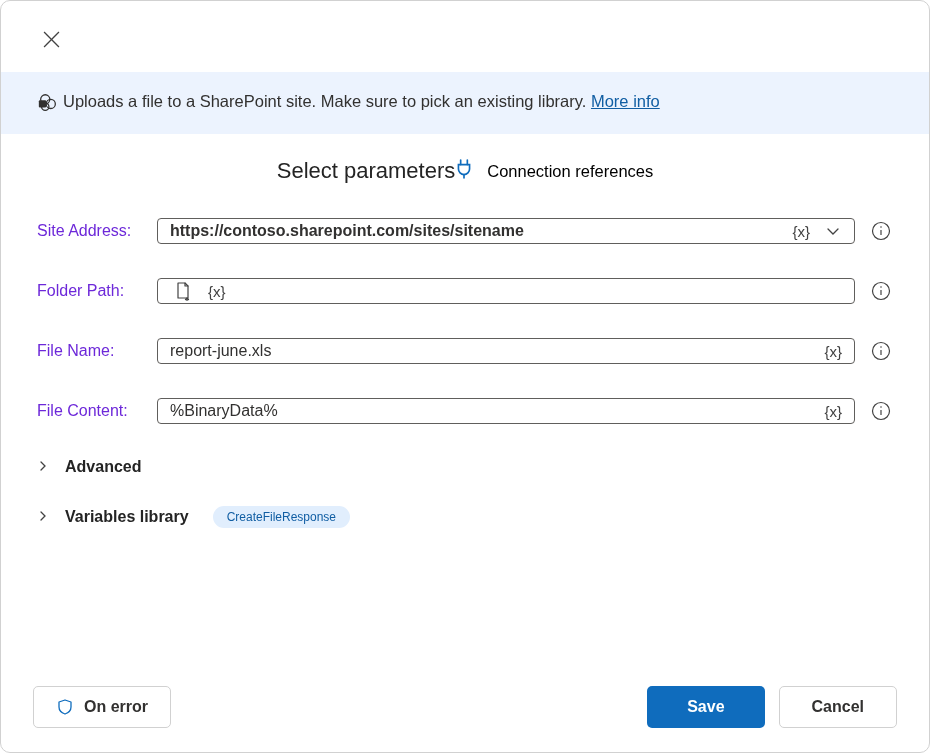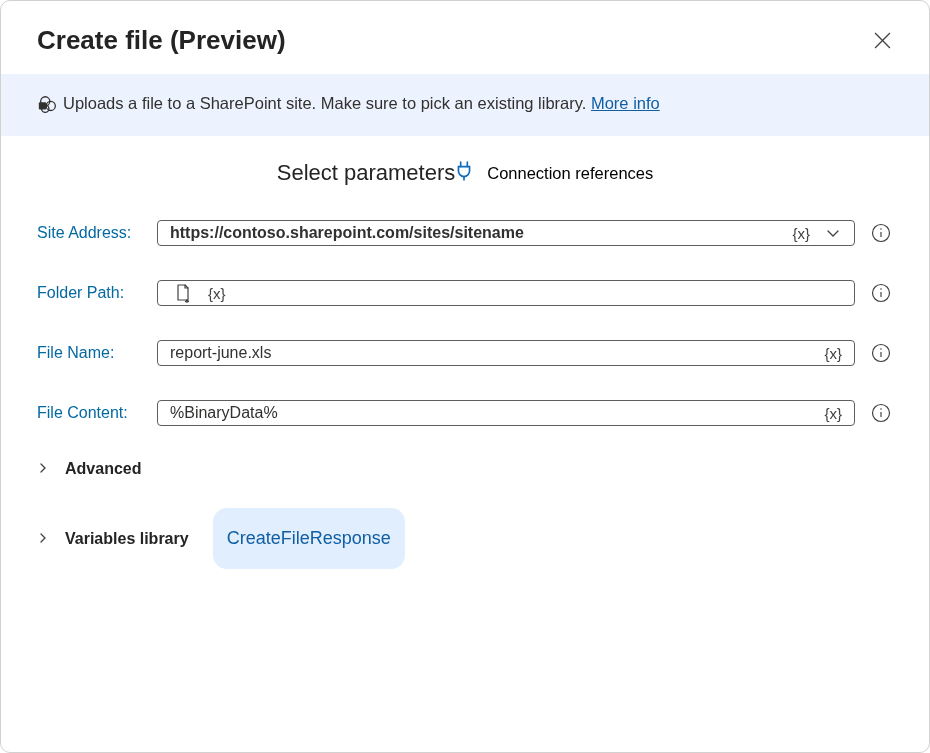--- a/index.html
+++ b/index.html
@@ -90,21 +90,21 @@
       color: #0f6cbd;
     }
     .field-row {
       display: flex;
       align-items: center;
       margin-bottom: 34px;
     }
     .field-label {
       width: 120px;
       font-size: 16px;
-      color: #0369a1;
+      color: #6d28d9;
       flex-shrink: 0;
     }
     .field-input-wrap {
       flex: 1;
       display: flex;
       align-items: center;
       border: 1px solid #605e5c;
       border-radius: 4px;
       height: 26px;
       padding: 0 10px 0 12px;
@@ -163,23 +163,23 @@
     .expand-chevron {
       color: #424242;
     }
     .expand-label {
       font-weight: 600;
       color: #242424;
     }
     .var-chip {
       background: #e1eefd;
       color: #115ea3;
-      padding: 20px 14px;
+      padding: 4px 14px;
       border-radius: 14px;
-      font-size: 18px;
+      font-size: 12px;
       margin-left: 8px;
       cursor: pointer;
     }
     .footer {
       display: flex;
       justify-content: space-between;
       align-items: center;
       padding: 18px 32px 24px 32px;
     }
     .btn {
@@ -209,21 +209,20 @@
     .btn-cancel {
       padding: 0 32px;
     }
   </style>
 </head>
 <body>
 
 <div class="dialog">
 
   <div class="header">
-    <div class="title">Create file (Preview)</div>
     <button class="close-btn">
       <svg width="17" height="17" viewBox="0 0 16 16" fill="none" stroke="#424242" stroke-width="1.2">
         <line x1="1" y1="1" x2="15" y2="15"></line>
         <line x1="15" y1="1" x2="1" y2="15"></line>
       </svg>
     </button>
   </div>
 
   <div class="info-banner">
     <span class="info-banner-icon">
@@ -350,14 +349,26 @@
         <svg width="12" height="12" viewBox="0 0 12 12" fill="none" stroke="#424242" stroke-width="1.3" stroke-linecap="round">
           <polyline points="4,2 8,6 4,10"></polyline>
         </svg>
       </span>
       <span class="expand-label">Variables library</span>
       <span class="var-chip">CreateFileResponse</span>
     </div>
 
   </div>
 
+  <div class="footer">
+    <button class="btn">
+      <svg width="18" height="18" viewBox="0 0 18 18" fill="none" stroke="#0f6cbd" stroke-width="1.3" stroke-linejoin="round">
+        <path d="M9 2 L15 4 v5 c0 4 -3 6 -6 7 c-3 -1 -6 -3 -6 -7 v-5 z"></path>
+      </svg>
+      <span>On error</span>
+    </button>
+    <div class="footer-right">
+      <button class="btn btn-primary">Save</button>
+      <button class="btn btn-cancel">Cancel</button>
+    </div>
+  </div>
 
 </div>
 
 </body></html>

